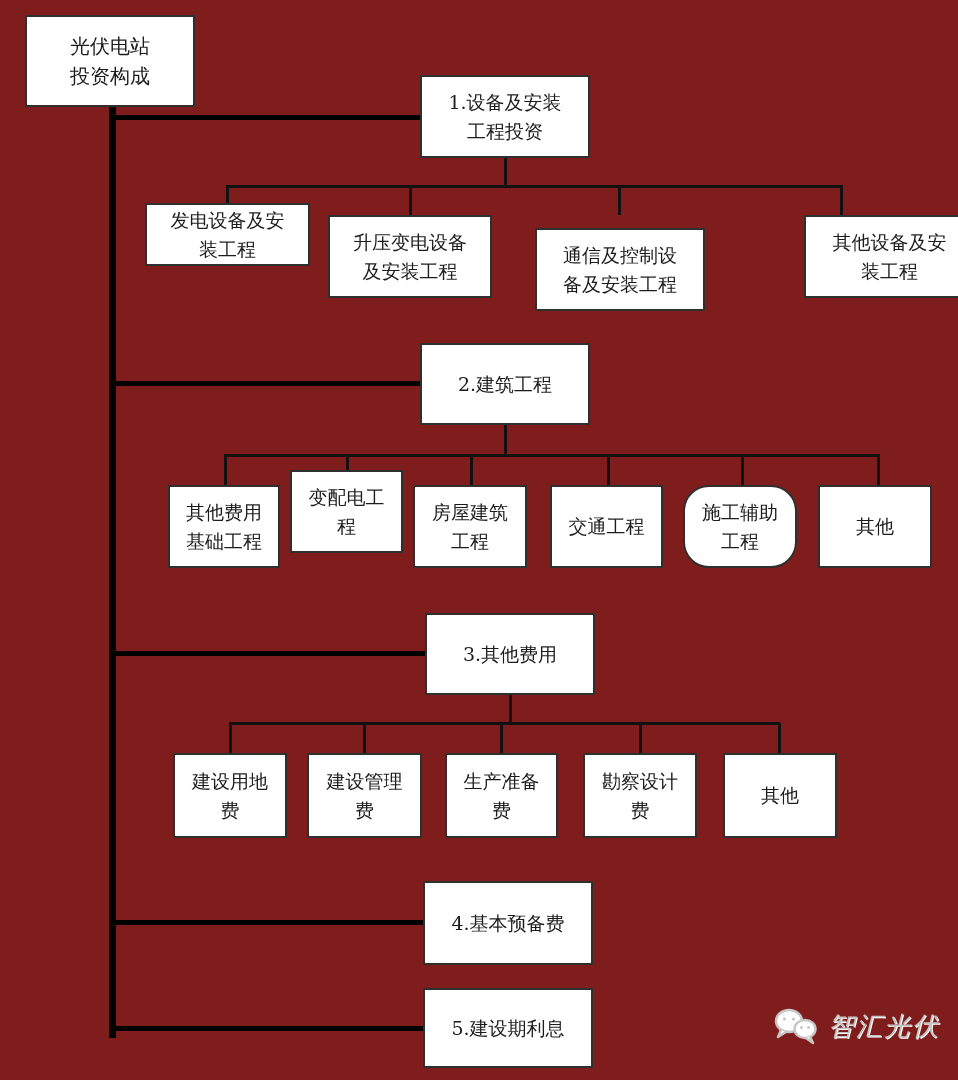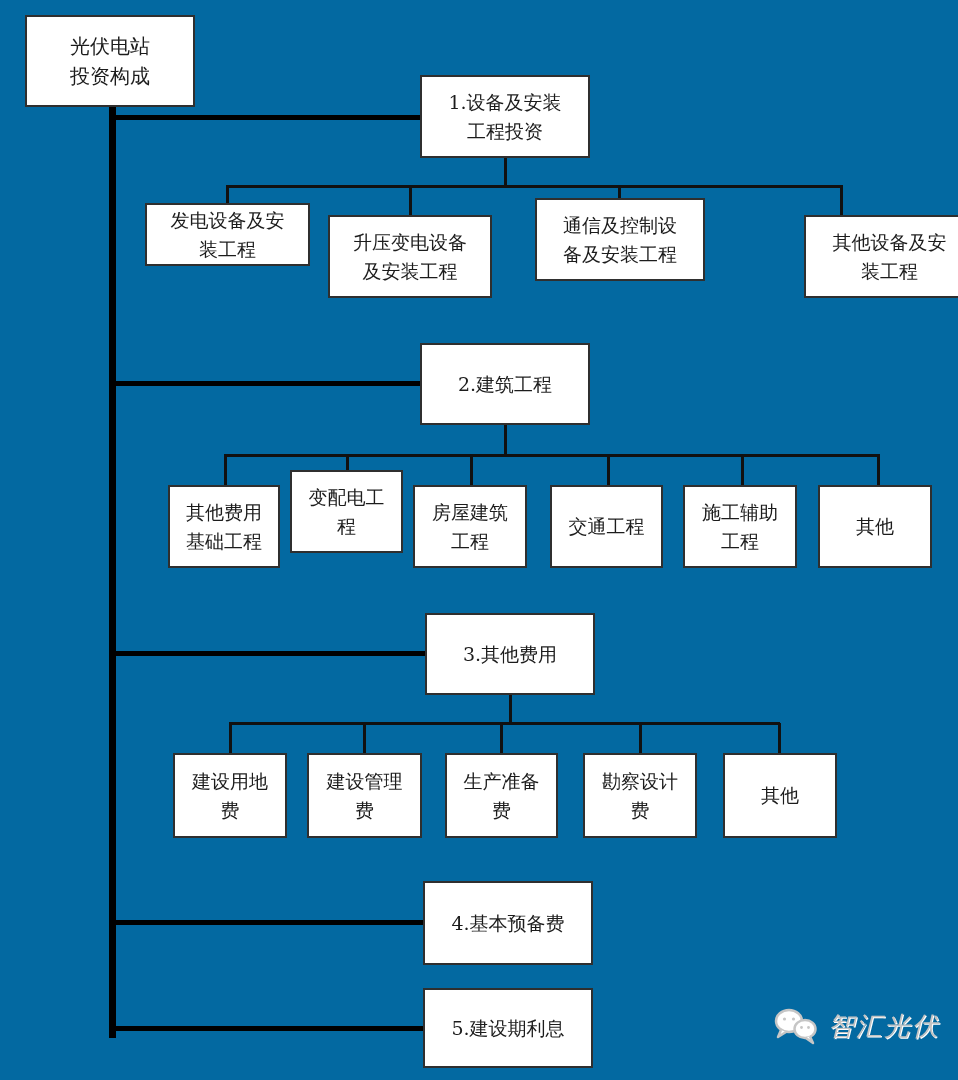--- a/index.html
+++ b/index.html
@@ -4,21 +4,21 @@
 <style>
   html, body {
     margin: 0;
     padding: 0;
     background: #ffffff;
   }
   #canvas {
     position: relative;
     width: 958px;
     height: 1080px;
-    background: #0369a1;
+    background: #7f1d1d;
     font-family: "DejaVu Serif", "Liberation Serif", serif;
     overflow: hidden;
   }
   .node {
     position: absolute;
     box-sizing: border-box;
     border: 2px solid #2f2f2f;
     background: #ffffff;
     display: flex;
     align-items: center;
@@ -98,33 +98,33 @@
 工程投资</div>
   <div class="node" style="left:420px; top:343px; width:170px; height:82px;">2.建筑工程</div>
   <div class="node" style="left:425px; top:613px; width:170px; height:82px;">3.其他费用</div>
   <div class="node" style="left:423px; top:881px; width:170px; height:84px;">4.基本预备费</div>
   <div class="node" style="left:423px; top:988px; width:170px; height:80px;">5.建设期利息</div>
 
   <div class="node" style="left:145px; top:203px; width:165px; height:63px;">发电设备及安
 装工程</div>
   <div class="node" style="left:328px; top:215px; width:164px; height:83px;">升压变电设备
 及安装工程</div>
-  <div class="node" style="left:535px; top:198px; width:170px; height:83px;">通信及控制设
+  <div class="node" style="left:535px; top:228px; width:170px; height:83px;">通信及控制设
 备及安装工程</div>
   <div class="node" style="left:757px; top:215px; width:171px; height:83px;margin-left:47px;">其他设备及安
 装工程</div>
 
   <div class="node" style="left:168px; top:485px; width:112px; height:83px;">其他费用
 基础工程</div>
   <div class="node" style="left:290px; top:470px; width:113px; height:83px;">变配电工
 程</div>
   <div class="node" style="left:413px; top:485px; width:114px; height:83px;">房屋建筑
 工程</div>
   <div class="node" style="left:550px; top:485px; width:113px; height:83px;">交通工程</div>
-  <div class="node" style="left:683px; top:485px; width:114px; height:83px;">施工辅助
+  <div class="node" style="left:683px; top:485px; width:114px; height:83px;border-radius:26px;">施工辅助
 工程</div>
   <div class="node" style="left:818px; top:485px; width:114px; height:83px;">其他</div>
 
   <div class="node" style="left:173px; top:753px; width:114px; height:85px;">建设用地
 费</div>
   <div class="node" style="left:307px; top:753px; width:115px; height:85px;">建设管理
 费</div>
   <div class="node" style="left:445px; top:753px; width:113px; height:85px;">生产准备
 费</div>
   <div class="node" style="left:583px; top:753px; width:114px; height:85px;">勘察设计

